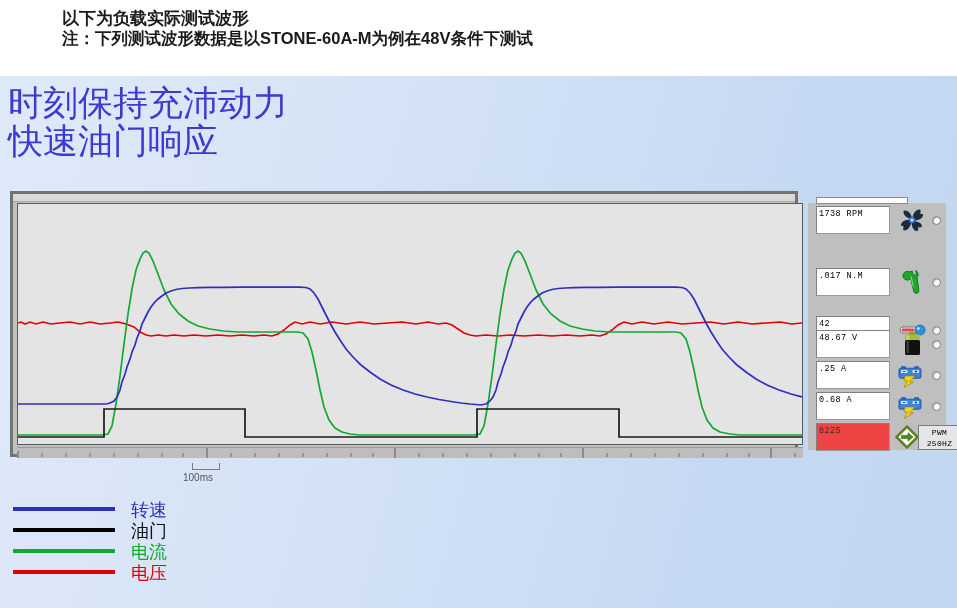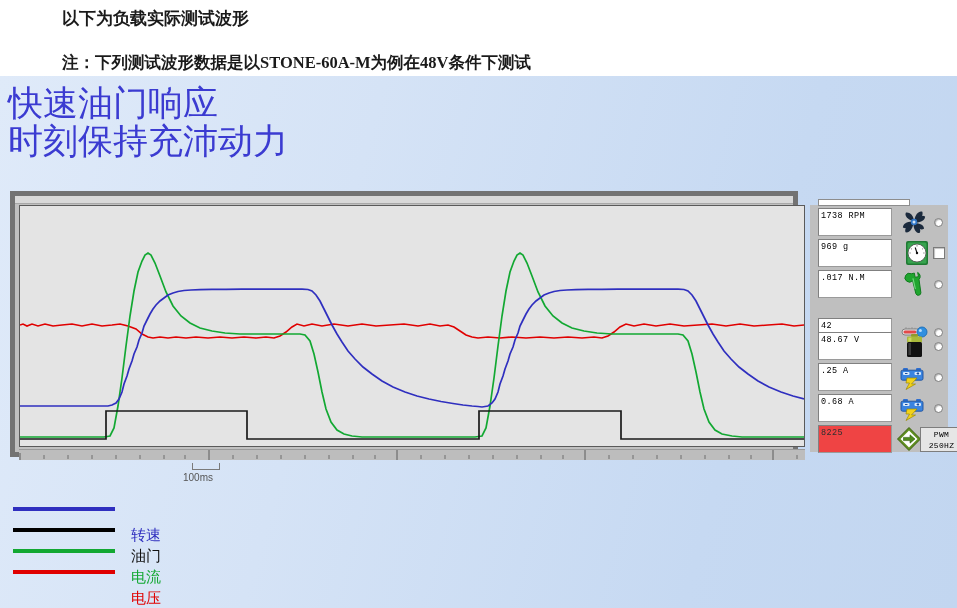--- a/index.html
+++ b/index.html
@@ -17,21 +17,21 @@
     position:absolute;left:0;top:0;width:957px;height:96px;
     background:#ffffff;
   }
   .hdr-line{
     position:absolute;left:62px;
     font-weight:bold;color:#1a1a1a;
     white-space:nowrap;
     letter-spacing:0px;
   }
   .hdr-line1{top:7px;font-size:17px;}
-  .hdr-line2{top:52px;font-size:16.5px;font-family:Liberation Serif, serif;}
+  .hdr-line2{top:28px;font-size:16.5px;}
 
   
   .blue-panel{
     position:absolute;left:0;top:76px;width:957px;height:532px;
     background:linear-gradient(105deg,#dfeaf9 0%,#d5e3f6 35%,#c6d9f2 75%,#c2d6f0 100%);
   }
 
   
   .big-title{
     position:absolute;left:8px;top:84px;
@@ -40,21 +40,21 @@
     line-height:38px;
     font-weight:normal;
     white-space:nowrap;
   }
   .big-title div{margin:0;padding:0;}
 
   
   .scope-window{
     position:absolute;left:10px;top:191px;width:788px;height:266px;
     background:#c0c0c0;
-    border:5px solid #737373;
+    border:3px solid #737373;
     box-sizing:border-box;
   }
   .scope-topbar{
     position:absolute;left:0;top:0;width:100%;height:8px;
     background:#d9d9d9;border-bottom:1px solid #a8a8a8;
     box-sizing:border-box;
   }
   .plot-area{
     position:absolute;left:4px;top:9px;width:786px;height:242px;
     background:#e4e4e4;
@@ -135,24 +135,23 @@
     position:absolute;left:13px;top:500px;width:320px;
   }
   .legend-row{
     position:relative;height:21px;
   }
   .legend-swatch{
     position:absolute;left:0;top:7px;width:102px;height:4px;
   }
   .legend-label{
     position:absolute;left:118px;top:-2px;
-    font-size:15px;
+    font-size:18px;
     font-family:Liberation Serif, serif;
     white-space:nowrap;
-    margin-top:28px;
   }
 
   .scale-tick{
     position:absolute;left:192px;top:463px;width:28px;height:7px;
     border:1px solid #7a7a7a;border-top:none;box-sizing:border-box;
   }
   .scale-label{
     position:absolute;left:183px;top:472px;
     font-size:10px;color:#555;
     font-family:"Liberation Sans","DejaVu Sans",sans-serif;
@@ -164,22 +163,22 @@
 <div id="root">
 
   <div class="header-block">
     <div class="hdr-line hdr-line1">以下为负载实际测试波形</div>
     <div class="hdr-line hdr-line2">注：下列测试波形数据是以STONE-60A-M为例在48V条件下测试</div>
   </div>
 
   <div class="blue-panel"></div>
 
   <div class="big-title">
+    <div>时刻保持充沛动力</div>
     <div>快速油门响应</div>
-    <div>时刻保持充沛动力</div>
   </div>
 
   <div class="scope-window">
     <div class="scope-topbar"></div>
 
     <div class="plot-area">
       <svg class="plot-svg" viewBox="0 0 784 240" preserveAspectRatio="none">
         <rect x="0" y="0" width="784" height="240" fill="#e4e4e4"></rect>
 
         <path fill="none" stroke="#e00000" stroke-width="1.6" d="M0,119 L3,118 L7,120 L12,118 L18,120 L25,118 L33,120 L42,119 L52,118 L62,120 L72,118 L82,120 L92,119 L100,118
@@ -275,40 +274,20 @@
               <path d="M-1.9,1 C-6.9,3.4 -9.9,6.7 -8.5,10.3 C-4.8,11.3 -1.7,7.2 -0.8,2.6 Z"></path>
               <path d="M-2,-0.6 C-7.4,-0.2 -11,1.6 -11.1,5.5 C-8,7.7 -3.7,4.7 -1.2,0.9 Z"></path>
             </g>
             <circle cx="16" cy="13" r="3.2" fill="#2f76c8"></circle>
             <circle cx="16" cy="13" r="1.5" fill="#cfe3f7"></circle>
           </svg>
         </div>
         <div class="radio-dot"></div>
       </div>
 
-      <div class="readout-row" style="top:34px">
-        <div class="readout-box">969 g</div>
-        <div class="readout-icon">
-          <svg viewBox="0 0 32 26" width="32" height="26">
-            <rect x="8" y="1" width="22" height="24" rx="2" fill="#1f7a33"></rect>
-            <rect x="9.5" y="2.5" width="19" height="21" rx="1.5" fill="#37a34e"></rect>
-            <circle cx="19" cy="13" r="9" fill="#ffffff" stroke="#4a4a4a" stroke-width="0.8"></circle>
-            <g stroke="#555" stroke-width="0.7">
-              <line x1="19" y1="5" x2="19" y2="6.6"></line>
-              <line x1="25.2" y1="8.4" x2="24" y2="9.3"></line>
-              <line x1="26.6" y1="13" x2="25.2" y2="13"></line>
-              <line x1="12.8" y1="8.4" x2="14" y2="9.3"></line>
-              <line x1="11.4" y1="13" x2="12.8" y2="13"></line>
-            </g>
-            <line x1="19" y1="13" x2="17.2" y2="7.5" stroke="#111" stroke-width="1.1"></line>
-            <circle cx="19" cy="13" r="1.2" fill="#111"></circle>
-          </svg>
-        </div>
-        <div class="check-sq"></div>
-      </div>
 
       <div class="readout-row" style="top:65px">
         <div class="readout-box">.017 N.M</div>
         <div class="readout-icon">
           <svg viewBox="0 0 32 26" width="32" height="26">
             <g transform="rotate(34 16 13)">
               <path d="M8,6 a4.4,4.4 0 1,0 5,5 l10,9 a2.6,2.6 0 0,0 3.6,-3.6 l-9,-10 a4.4,4.4 0 0,0 -5,-5 l3,3 l-2.4,2.4 l-3,-3 z" fill="#20a52f" stroke="#0f7a1d" stroke-width="0.9"></path>
               <path d="M12,9 l8,7.5" stroke="#7fe08c" stroke-width="1.2" opacity=".85"></path>
             </g>
           </svg>

